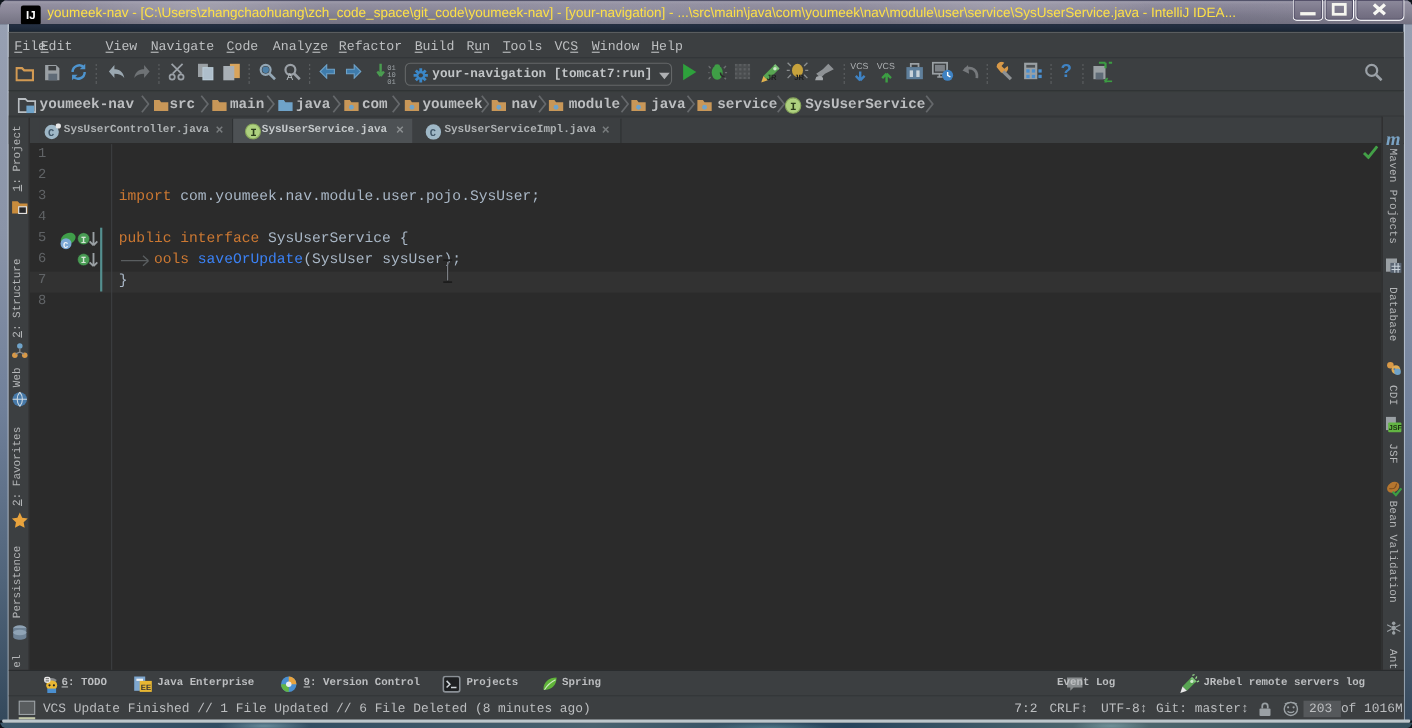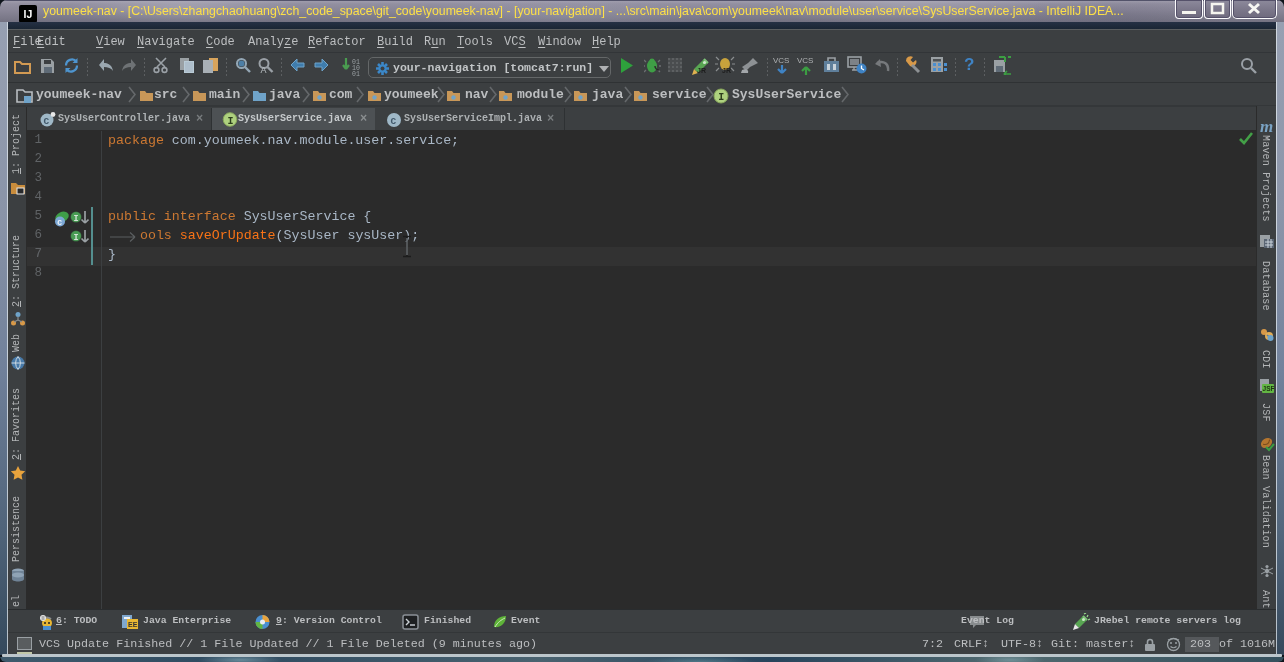--- a/index.html
+++ b/index.html
@@ -47,21 +47,21 @@
 
 #lstripe{left:0;top:78px;width:19px;height:502px;background:#3c3f41;border-right:1px solid #2b2b2b}
 #rstripe{left:1248px;top:77px;width:20px;height:503px;background:#3c3f41;border-left:1px solid #2b2b2b}
 .vlabL{position:absolute;transform:rotate(-90deg);transform-origin:0 0;white-space:nowrap;color:#b4b6b8;font:10px "Liberation Mono",monospace;letter-spacing:0px}
 .vlabR{position:absolute;transform:rotate(90deg);transform-origin:0 0;white-space:nowrap;color:#b4b6b8;font:10px "Liberation Mono",monospace;letter-spacing:.2px}
 
 #editor{left:19px;top:102px;width:1229px;height:478px;background:#2b2b2b}
 #gutterline{position:absolute;left:74px;top:0;width:1px;height:478px;background:#3c3f41}
 .lno{position:absolute;color:#606366;font:12.5px "Liberation Mono",monospace;width:24px;text-align:right;left:0}
 .cl{position:absolute;left:81px;white-space:pre;font:13.3px "Liberation Mono",monospace;color:#a9b7c6}
-.k{color:#cc7832}.m{color:#f97316}
+.k{color:#cc7832}.m{color:#3b82f6}
 #curline{position:absolute;left:0;top:116px;width:1229px;height:19px;background:#323232}
 
 #btoolbar{left:0;top:580px;width:1268px;height:23px;background:#3c3f41;border-top:1px solid #292c2e;color:#bcbec0;font:bold 9.8px "Liberation Mono",monospace}
 #statusbar{left:0;top:603px;width:1268px;height:23px;background:#3c3f41;border-top:1px solid #333638;color:#bcbec0;font:11.7px "Liberation Mono",monospace}
 .bi{position:absolute;top:5px;white-space:pre}
 .si{position:absolute;top:4px;white-space:pre}
 </style>
 </head>
 <body>
 <div id="win">
@@ -394,21 +394,21 @@
         </svg>
         <div class="abs" id="gutterline"></div>
         <div class="lno" style="top:2px;width:15px">1</div>
         <div class="lno" style="top:21px;width:15px">2</div>
         <div class="lno" style="top:40px;width:15px">3</div>
         <div class="lno" style="top:59px;width:15px">4</div>
         <div class="lno" style="top:78px;width:15px">5</div>
         <div class="lno" style="top:97px;width:15px">6</div>
         <div class="lno" style="top:116px;width:15px">7</div>
         <div class="lno" style="top:135px;width:15px">8</div>
-        <div class="cl" style="top:2px"><span class="k">package</span> com.youmeek.nav.module.user.service;</div>
+        <div class="cl" style="top:40px"><span class="k">import</span> com.youmeek.nav.module.user.pojo.SysUser;</div>
         <div class="cl" style="top:78px"><span class="k">public interface</span> SysUserService {</div>
         <div class="cl" style="top:97px"><span style="color:#2b2b2b">    </span><span class="k">ools</span> <span class="m">saveOrUpdate</span>(SysUser sysUser);</div>
         <div class="cl" style="top:116px">}</div>
         <svg class="abs" style="left:26px;top:79px" width="18" height="17">
           <ellipse cx="9" cy="7" rx="7" ry="5" fill="#3f9e49" transform="rotate(-25 9 7)"></ellipse>
           <circle cx="7" cy="11.5" r="5" fill="#7ca8d5"></circle>
           <text x="4.2" y="15" font-size="8" font-weight="bold" fill="#eef3f8" font-family="Liberation Mono">C</text>
         </svg>
         <svg class="abs" style="left:43px;top:79px" width="19" height="17">
           <circle cx="6" cy="7" r="5.5" fill="#499c54" stroke="#2b2b2b" stroke-width="0.5"></circle>
@@ -520,43 +520,43 @@
           <path d="M8.5 1 a7 7 0 0 1 7 7 l-7 0z" fill="#e8a33d"></path>
           <path d="M8.5 15 a7 7 0 0 1-7-7 l7 0z" fill="#62b543"></path>
           <circle cx="8.5" cy="8" r="2.5" fill="#e8edf2"></circle>
         </svg>
         <span class="bi" style="left:268px"><u>9</u>: Version Control</span>
         <svg class="abs" style="left:394px;top:4px" width="17" height="16">
           <rect x="1" y="1" width="15" height="14" rx="2" fill="#1e2022" stroke="#8a9096" stroke-width="1.5"></rect>
           <path d="M4 5l3 3-3 3" stroke="#cdd3d8" stroke-width="1.4" fill="none"></path>
           <path d="M8 11h5" stroke="#cdd3d8" stroke-width="1.4"></path>
         </svg>
-        <span class="bi" style="left:416px">Finished</span>
+        <span class="bi" style="left:416px">Projects</span>
         <svg class="abs" style="left:484px;top:4px" width="16" height="16">
           <path d="M2 13 C2 6 7 2 14 2 C14 9 9 14 2 13z" fill="#5fb339"></path>
           <path d="M3 13 C6 8 9 6 13 4" stroke="#cfe8c2" stroke-width="1" fill="none"></path>
         </svg>
-        <span class="bi" style="left:503px">Event</span>
+        <span class="bi" style="left:503px">Spring</span>
         <svg class="abs" style="left:961px;top:5px" width="16" height="14">
           <path d="M1 1 h14 v9 h-8 l-3 3 v-3 h-3z" fill="#888c8e"></path>
         </svg>
         <span class="bi" style="left:953px">Event Log</span>
         <svg class="abs" style="left:1064px;top:3px" width="19" height="18">
           <path d="M3 11 L11 3 L15 7 L7 15 z" fill="#58a552"></path>
           <path d="M11 3 l4 4" stroke="#7ec379" stroke-width="2"></path>
           <circle cx="11.5" cy="6.5" r="1.5" fill="#cfe8cc"></circle>
           <path d="M3 11 l-2 6 6-2z" fill="#e8e8e8"></path>
           <path d="M12 1l2-1M15 4l1-2M16 7l2-1" stroke="#9adf8f" stroke-width="1.2"></path>
         </svg>
         <span class="bi" style="left:1086px">JRebel remote servers log</span>
       </div>
       <div class="abs" id="statusbar">
         <div class="abs" style="left:9px;top:4px;width:15px;height:13px;border:1.4px solid #9aa0a4;background:#595d5f"></div>
         <div class="abs" style="left:9px;top:19px;width:15px;height:1.5px;background:#c2c8a8"></div>
-        <span class="si" style="left:31px">VCS Update Finished // 1 File Updated // 1 File Deleted (9 minutes ago)</span>
+        <span class="si" style="left:31px">VCS Update Finished // 1 File Updated // 6 File Deleted (8 minutes ago)</span>
         <span class="si" style="left:914px">7:2</span>
         <span class="si" style="left:946px">CRLF↕</span>
         <span class="si" style="left:993px">UTF-8↕</span>
         <span class="si" style="left:1043px">Git: master↕</span>
         <svg class="abs" style="left:1136px;top:5px" width="13" height="14">
           <rect x="1" y="6" width="10" height="7" rx="1" fill="#9aa0a4"></rect>
           <path d="M3.5 6 V4 a2.5 2.5 0 0 1 5 0 v2" fill="none" stroke="#9aa0a4" stroke-width="1.6"></path>
         </svg>
         <svg class="abs" style="left:1158px;top:4px" width="15" height="15">
           <circle cx="7.5" cy="7.5" r="6" fill="none" stroke="#9aa0a4" stroke-width="1.3"></circle>

